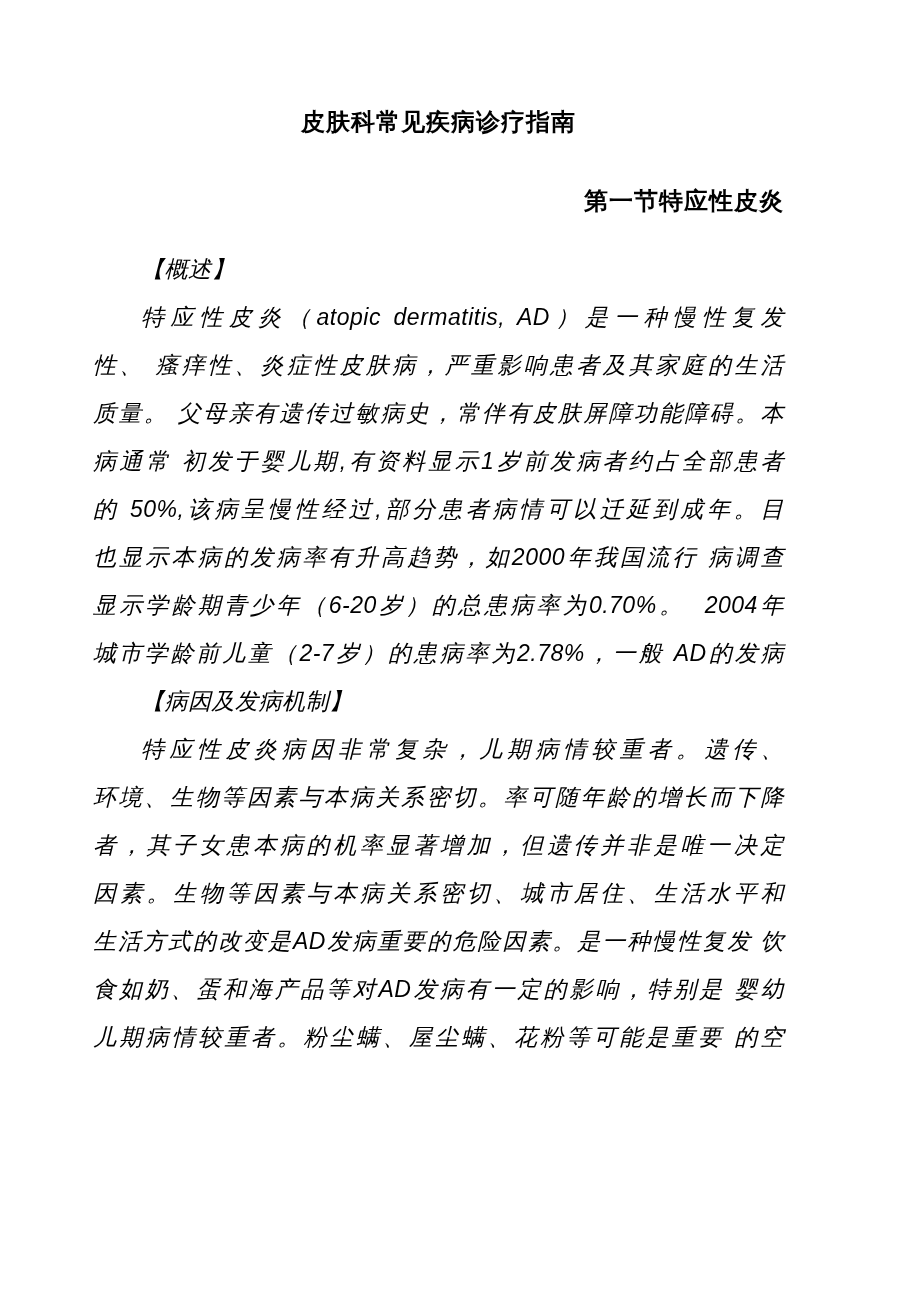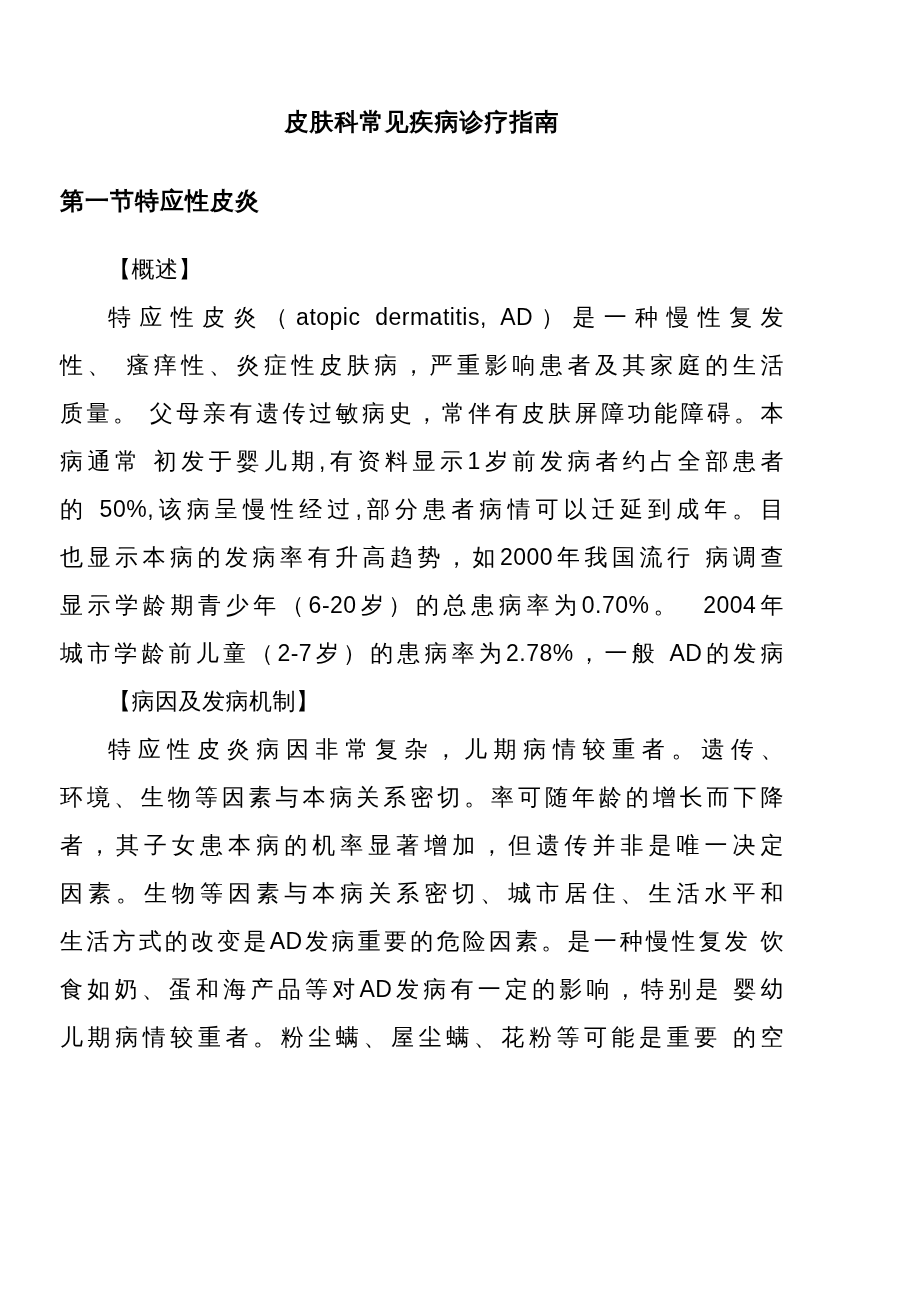--- a/index.html
+++ b/index.html
@@ -12,45 +12,46 @@
     height: 1302px;
     background: #ffffff;
     color: #000000;
     font-family: "Liberation Sans", "DejaVu Sans", sans-serif;
     overflow: hidden;
   }
   .page {
     width: 920px;
     height: 1004px;
     background: #ffffff;
-    padding: 106px 136px 0 60px;
+    padding: 106px 136px 0 93px;
   }
   .doc-title {
     font-size: 24px;
     font-weight: 700;
     text-align: center;
     line-height: 32px;
     letter-spacing: 1px;
     margin-bottom: 33px;
   }
   .section-heading {
     font-size: 24px;
     font-weight: 700;
-    text-align: left;
+    text-align: right;
     line-height: 32px;
     letter-spacing: 1px;
     margin-bottom: 28px;
     margin-top: 47px;
   }
   .line {
     font-size: 23px;
     line-height: 48px;
     letter-spacing: 0.5px;
     white-space: pre-wrap;
     font-weight: 500;
+    font-style: italic;
   }
   .fill {
     text-align: justify;
     text-align-last: justify;
     text-justify: inter-character;
   }
   .indent {
     text-indent: 48px;
   }
 </style>

